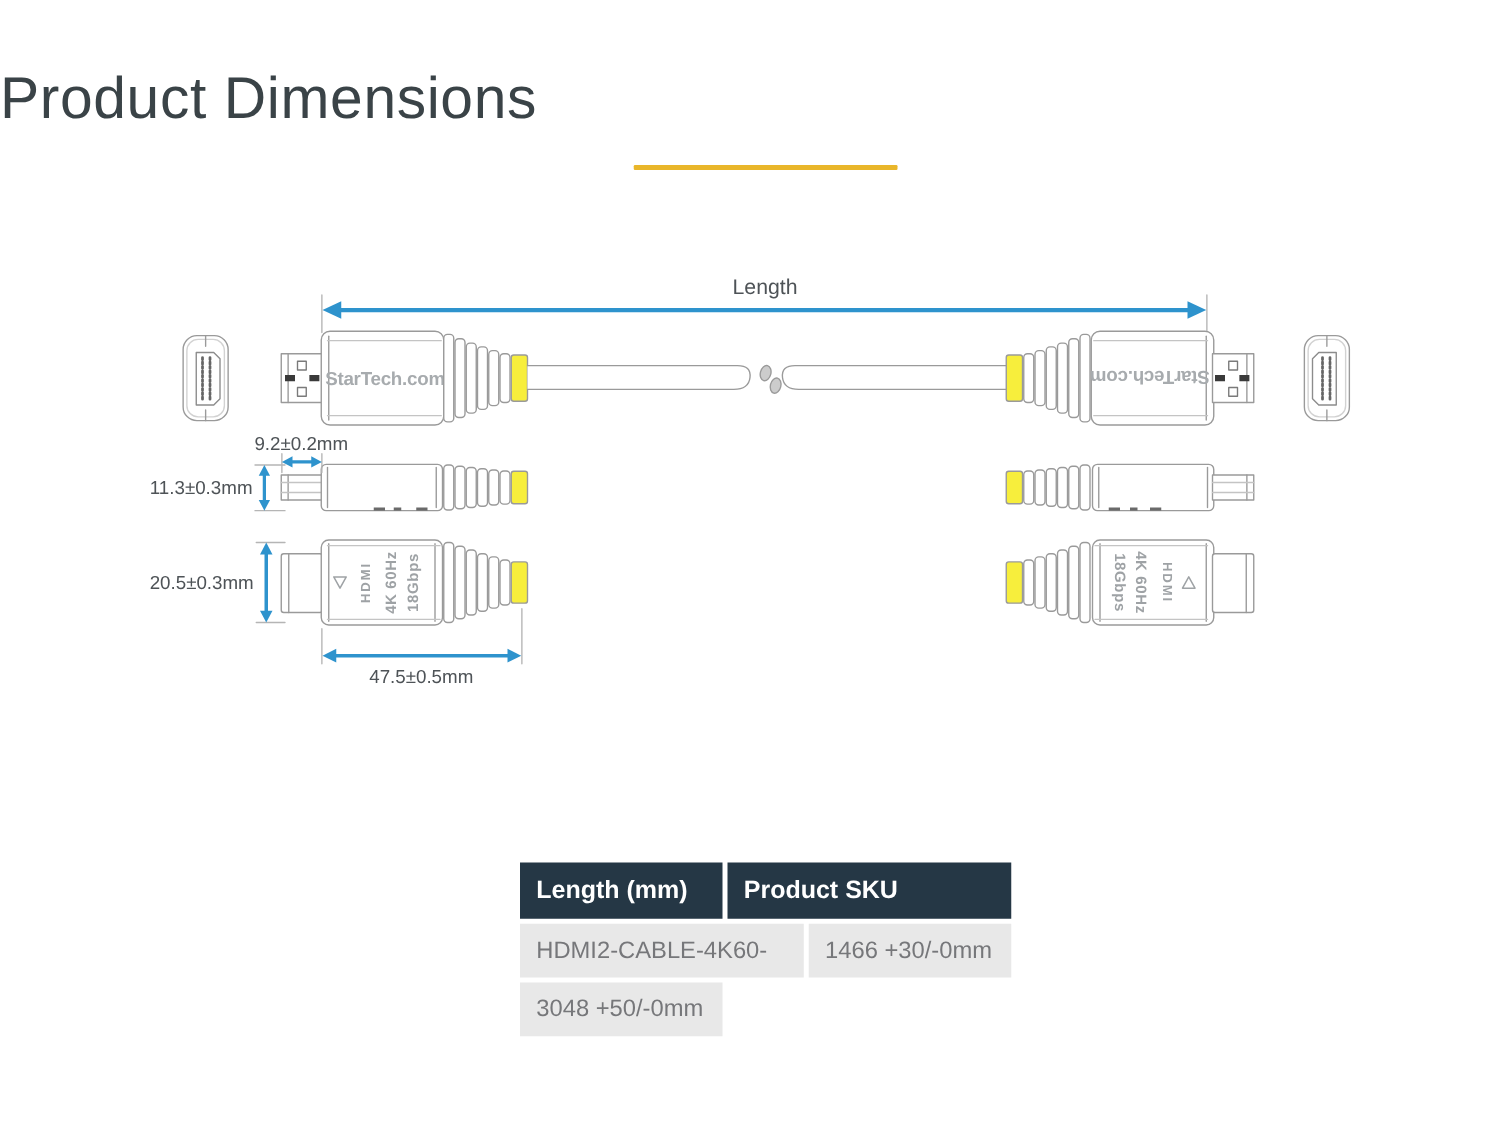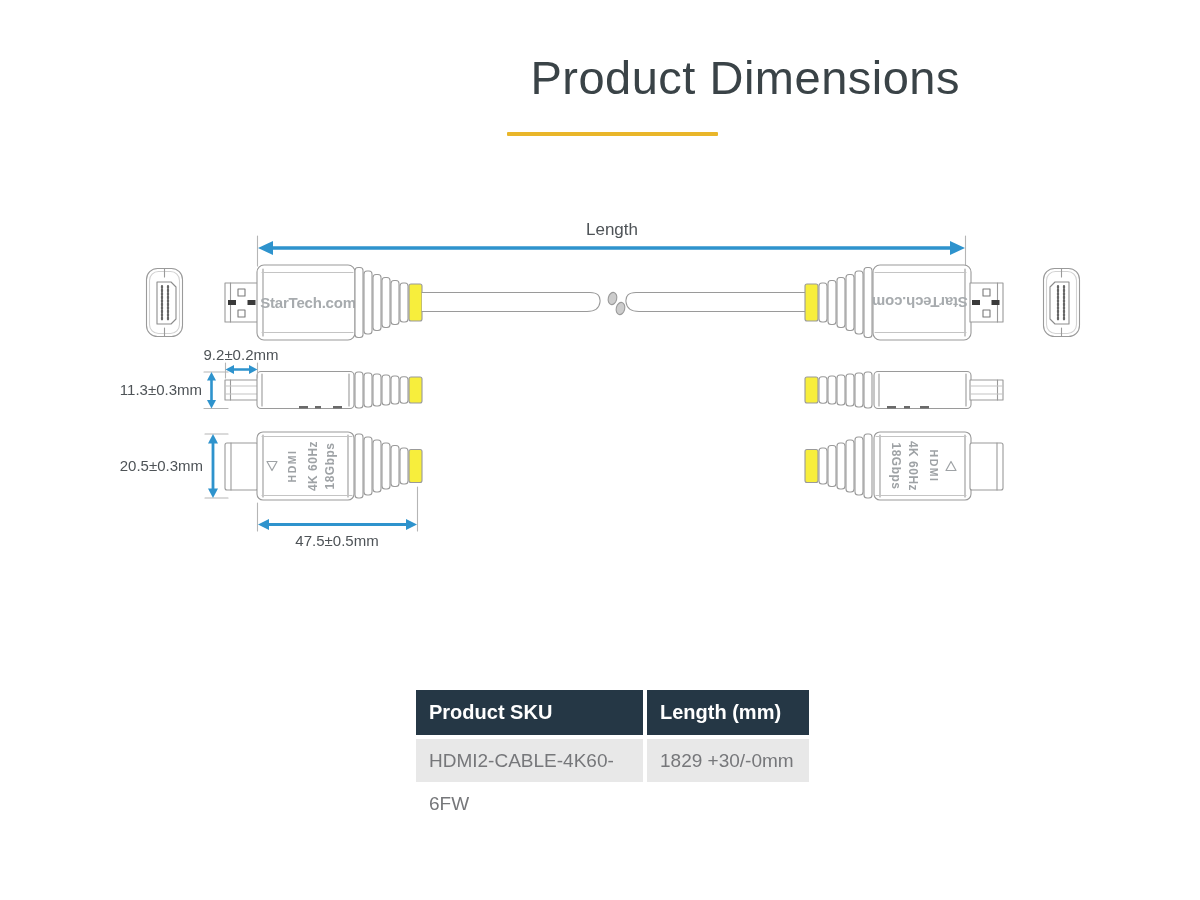--- a/index.html
+++ b/index.html
@@ -1,18 +1,18 @@
 <!DOCTYPE html>
 <html><head>
 <meta charset="utf-8">
 <style>
   html,body{margin:0;padding:0;background:#ffffff;width:1200px;height:900px;
     font-family:"Liberation Sans",sans-serif;-webkit-font-smoothing:antialiased;}
   .page{position:relative;width:1200px;height:900px;overflow:hidden;background:#fff;}
-  .page-title{position:absolute;top:50px;left:0;width:960px;margin:0;text-align:right;
+  .page-title{position:absolute;top:50px;left:0;width:960px;margin:0;text-align:left;
     font-size:47px;font-weight:300;color:#3a4347;letter-spacing:0.5px;}
   .title-underline{position:absolute;top:132px;left:507px;width:211px;height:4px;
     background:#e9b62a;border-radius:1px;}
   svg text{font-family:"Liberation Sans",sans-serif;}
   .dim-text{fill:#4e5357;font-size:15px;}
   .len-text{fill:#4e5357;font-size:17px;}
   .brand-text{fill:#a7abae;font-size:15px;font-weight:bold;letter-spacing:-0.2px;}
   .mark-text{fill:#9ea2a5;font-size:12px;font-weight:bold;letter-spacing:0.5px;}
   .logo-text{fill:#9ea2a5;font-size:10.5px;font-weight:bold;letter-spacing:1.5px;}
   .spec-table{position:absolute;left:416px;top:690px;width:393px;}
@@ -248,24 +248,25 @@
         <line x1="265" y1="524.5" x2="410" y2="524.5" stroke="#2e93cd" stroke-width="2.8"></line>
         <polygon points="258,524.5 269,519 269,530" fill="#2e93cd" stroke="none"></polygon>
         <polygon points="417,524.5 406,519 406,530" fill="#2e93cd" stroke="none"></polygon>
         <text class="dim-text" x="337" y="546" text-anchor="middle" stroke="none">47.5±0.5mm</text>
       </g>
     </g>
   </svg>
 
   <div class="spec-table">
     <div class="spec-header">
+      <div class="hcell c2">Length (mm)</div>
       <div class="hcell c1">Product SKU</div>
-      <div class="hcell c2">Length (mm)</div>
     </div>
     <div class="spec-row">
       <div class="rcell c1">HDMI2-CABLE-4K60-6FW</div>
-      <div class="rcell c2">1829 +30/-0mm</div>
+      <div class="rcell c2">1466 +30/-0mm</div>
     </div>
     <div class="spec-row">
+      <div class="rcell c2">3048 +50/-0mm</div>
     </div>
   </div>
 
 </div>
 
 </body></html>

